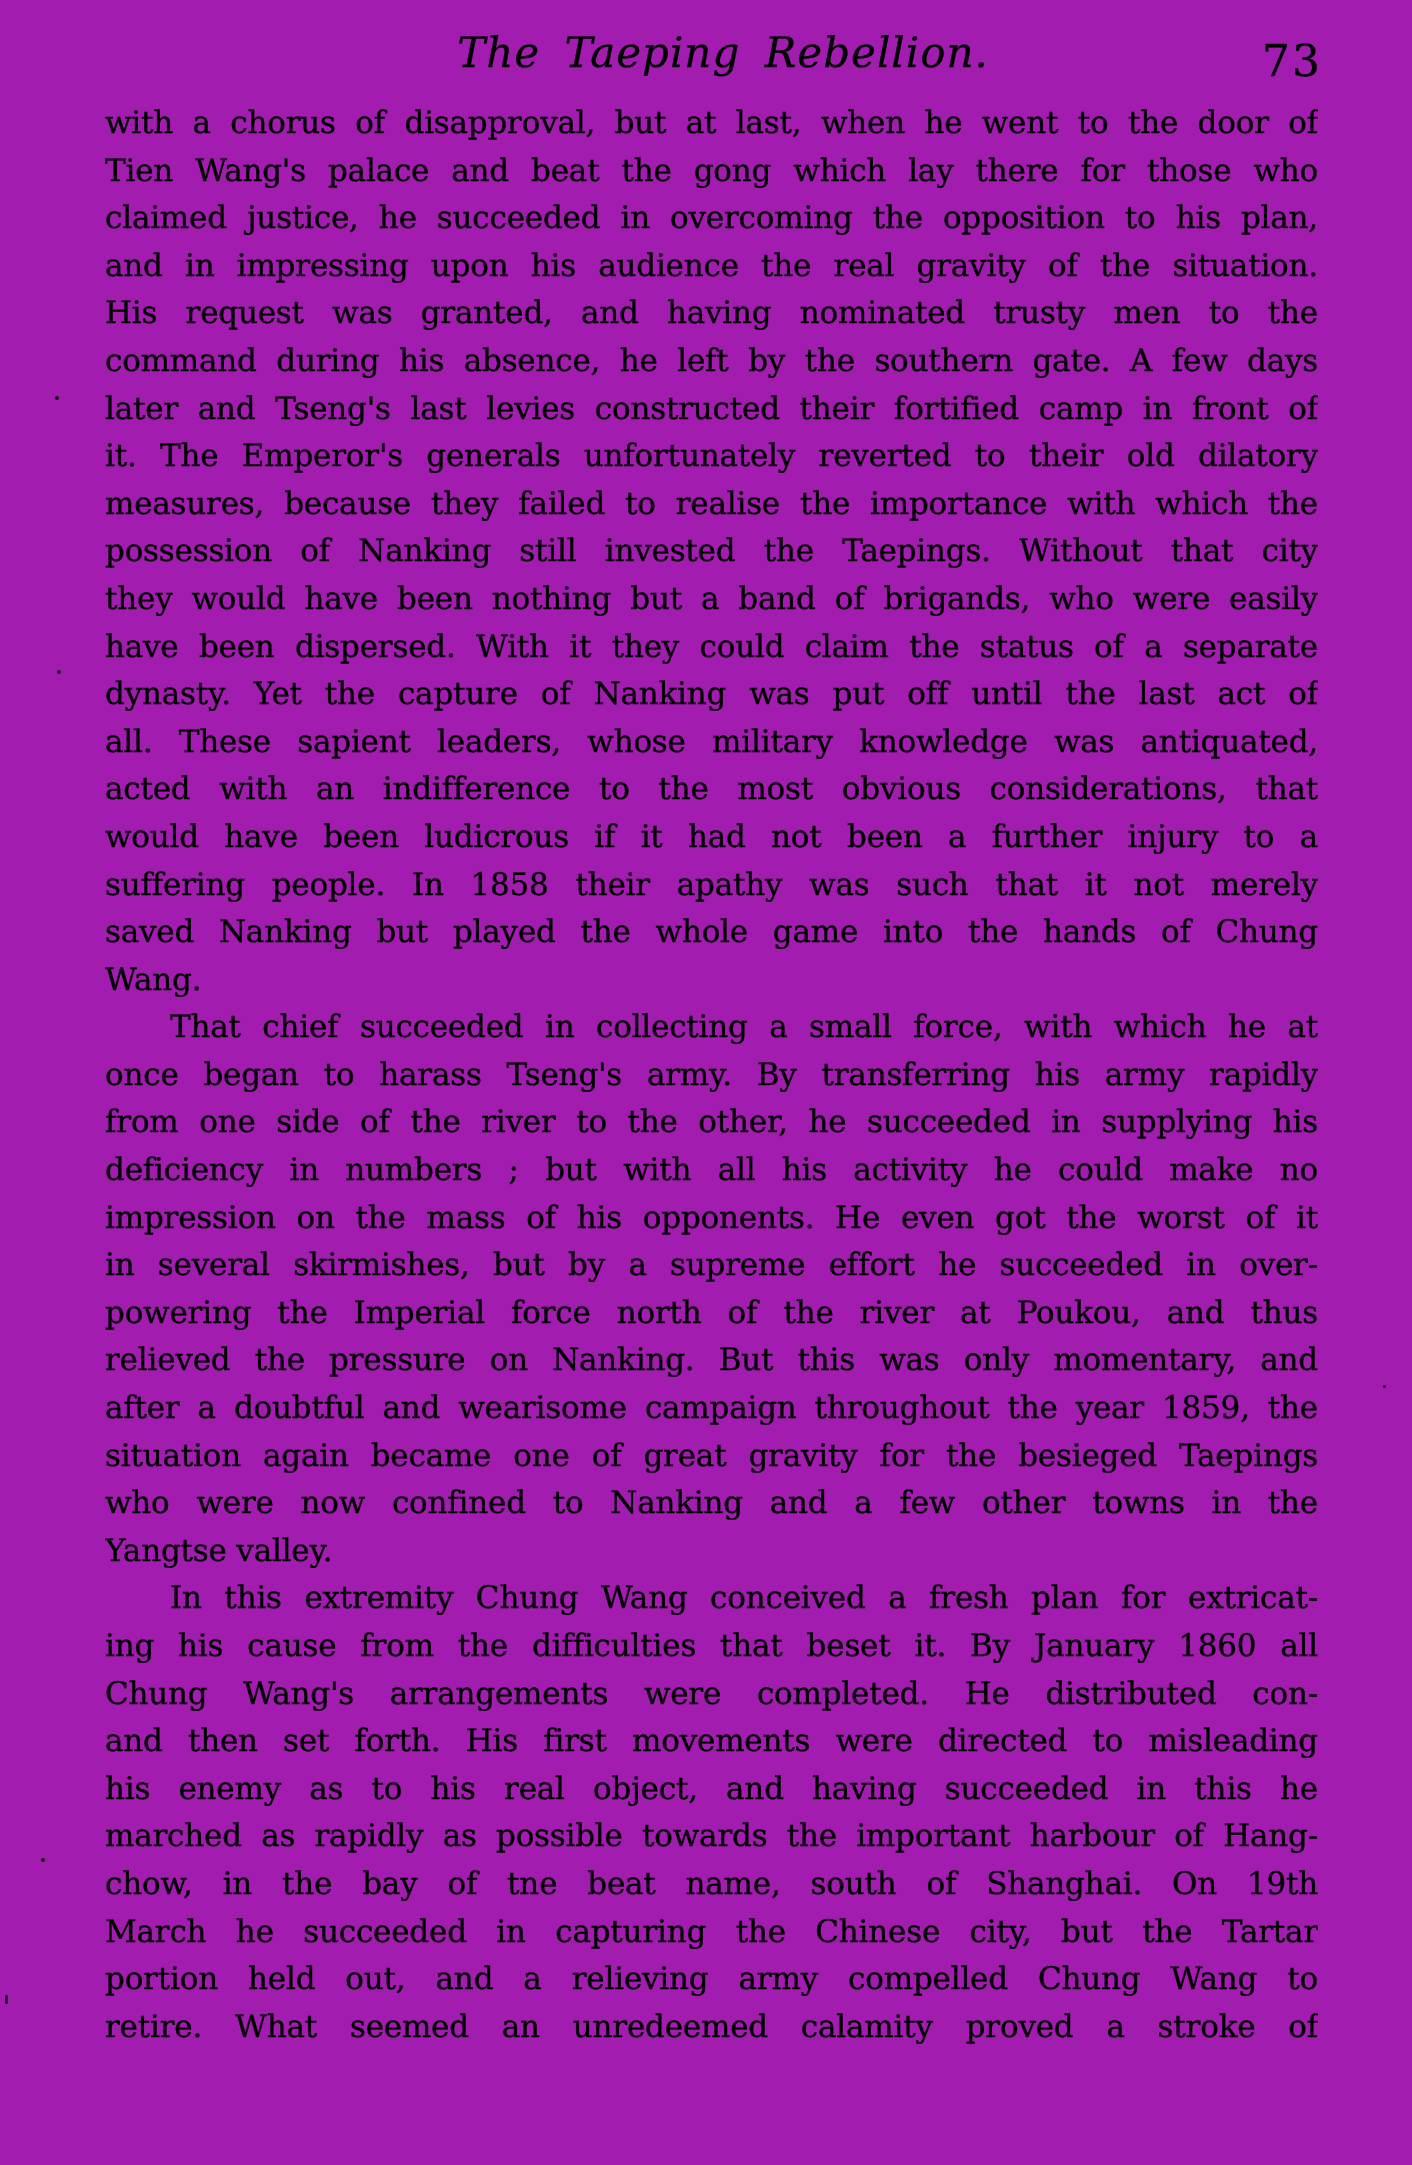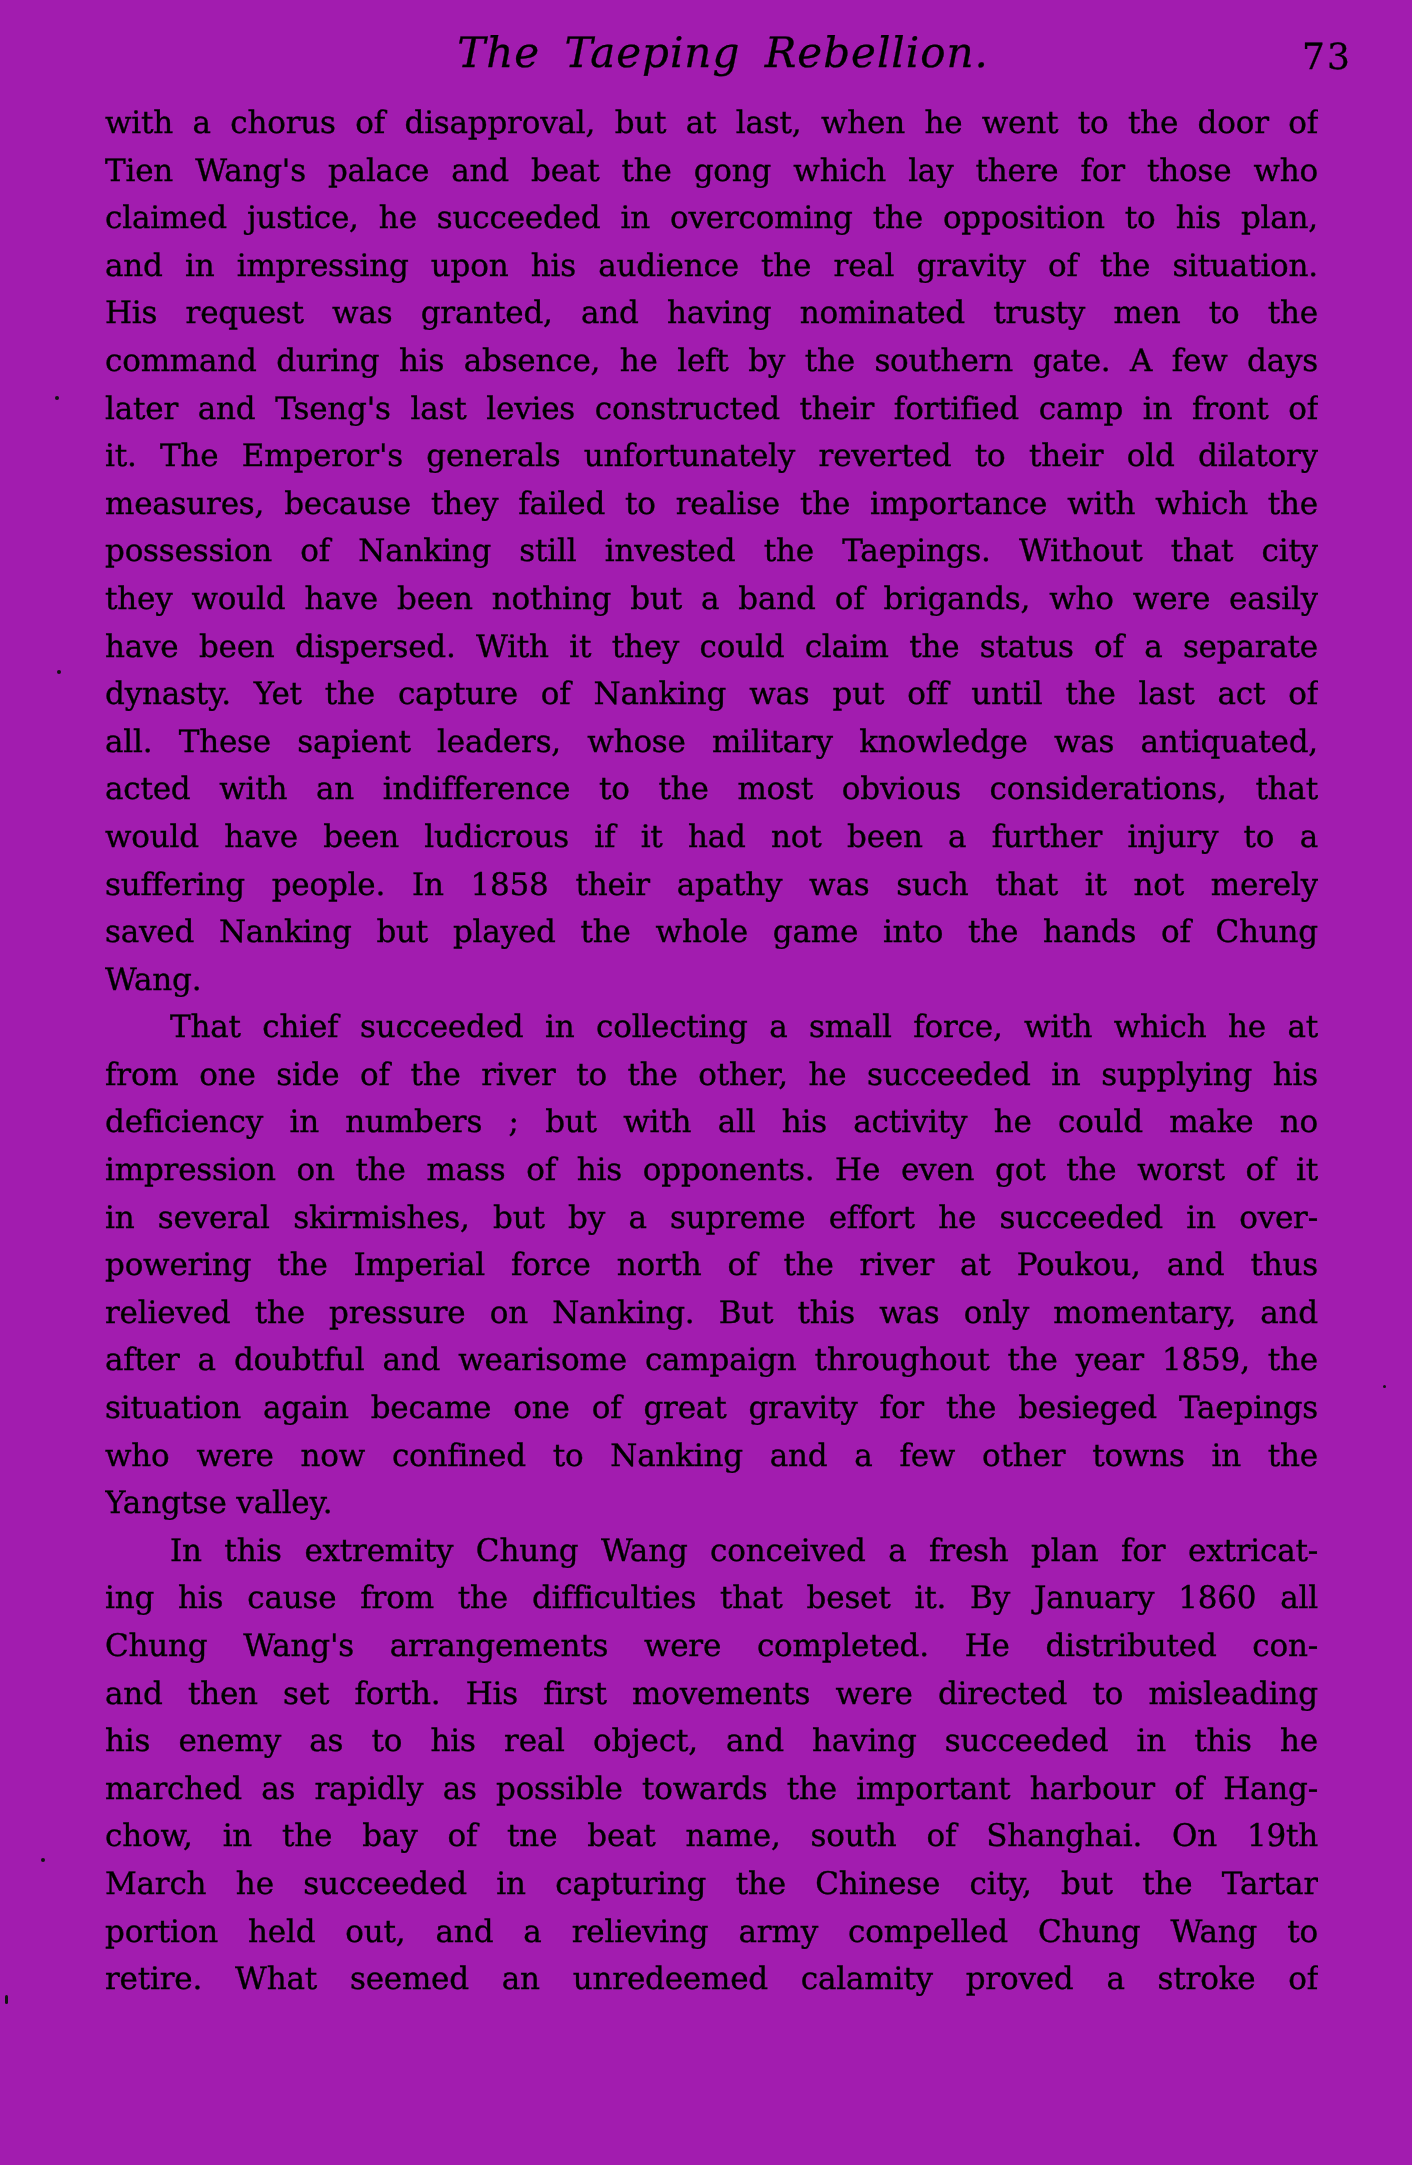--- a/index.html
+++ b/index.html
@@ -26,22 +26,22 @@
     font-size: 42px;
     line-height: 1.1;
     word-spacing: 10px;
     letter-spacing: 1px;
     white-space: nowrap;
     -webkit-text-stroke: 0.3px #000;
   }
   .page-number {
     position: absolute;
     top: 38px;
-    left: 1302px;
-    font-size: 36px;
+    left: 1262px;
+    font-size: 44px;
     line-height: 1.1;
     letter-spacing: 2px;
     -webkit-text-stroke: 0.3px #000;
   }
   .body-text {
     position: absolute;
     top: 100px;
     left: 105px;
     width: 1213px;
     font-size: 31px;
@@ -97,20 +97,21 @@
     <div class="line">they would have been nothing but a band of brigands, who were easily</div>
     <div class="line">have been dispersed. With it they could claim the status of a separate</div>
     <div class="line">dynasty. Yet the capture of Nanking was put off until the last act of</div>
     <div class="line">all. These sapient leaders, whose military knowledge was antiquated,</div>
     <div class="line">acted with an indifference to the most obvious considerations, that</div>
     <div class="line">would have been ludicrous if it had not been a further injury to a</div>
     <div class="line">suffering people. In 1858 their apathy was such that it not merely</div>
     <div class="line">saved Nanking but played the whole game into the hands of Chung</div>
     <div class="line short">Wang.</div>
     <div class="line indent">That chief succeeded in collecting a small force, with which he at</div>
+    <div class="line">once began to harass Tseng's army. By transferring his army rapidly</div>
     <div class="line">from one side of the river to the other, he succeeded in supplying his</div>
     <div class="line">deficiency in numbers ; but with all his activity he could make no</div>
     <div class="line">impression on the mass of his opponents. He even got the worst of it</div>
     <div class="line">in several skirmishes, but by a supreme effort he succeeded in over-</div>
     <div class="line">powering the Imperial force north of the river at Poukou, and thus</div>
     <div class="line">relieved the pressure on Nanking. But this was only momentary, and</div>
     <div class="line">after a doubtful and wearisome campaign throughout the year 1859, the</div>
     <div class="line">situation again became one of great gravity for the besieged Taepings</div>
     <div class="line">who were now confined to Nanking and a few other towns in the</div>
     <div class="line short">Yangtse valley.</div>

